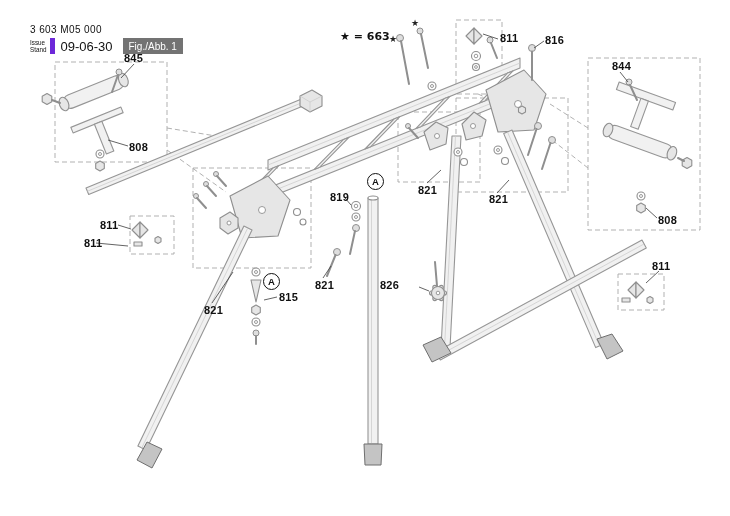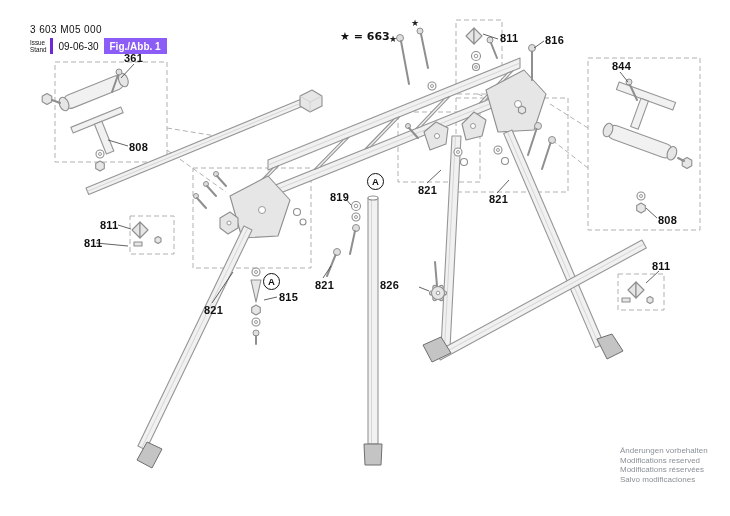--- a/index.html
+++ b/index.html
@@ -26,23 +26,23 @@
   .plabel{position:absolute;font-size:11px;font-weight:bold;letter-spacing:.2px;white-space:nowrap}
   .circleA{position:absolute;width:15px;height:15px;border:1.4px solid #111;border-radius:50%;
            background:#fff;display:flex;align-items:center;justify-content:center;
            font-size:9.5px;font-weight:bold}
   .legendnote{position:absolute;left:340px;top:30px;font-size:11px;font-weight:bold;
               font-family:"DejaVu Sans",sans-serif}
   .header{position:absolute;left:30px;top:24px}
   .pn{font-size:10px;letter-spacing:.4px}
   .hrow{display:flex;align-items:stretch;margin-top:3px;height:16px}
   .issue{display:flex;flex-direction:column;justify-content:center;font-size:6.3px;line-height:7px;padding-right:4px}
-  .date{border-left:3px solid #6d28d9;display:flex;align-items:center;font-size:10px;padding:0 5px}
-  .figbox{background:#8b5cf6;color:#fff;font-size:10px;font-weight:bold;display:flex;align-items:center;
-          padding:1px 6px;}
+  .date{border-left:5px solid #6d28d9;display:flex;align-items:center;font-size:13px;padding:0 5px}
+  .figbox{background:#737373;color:#fff;font-size:10px;font-weight:normal;display:flex;align-items:center;
+          padding:1px 6px;margin-left:5px}
   .footer{position:absolute;left:620px;top:446px;font-size:8px;line-height:9.6px;color:#8b9197}
 </style>
 </head>
 <body>
 
 <div class="page">
 
   <svg class="art" width="730" height="516" viewBox="0 0 730 516">
 
     <g>
@@ -296,40 +296,34 @@
         <span>Issue</span>
         <span>Stand</span>
       </div>
       <div class="date">09-06-30</div>
       <div class="figbox">Fig./Abb. 1</div>
     </div>
   </div>
 
   <div class="legendnote">★ = 663</div>
 
-  <span class="plabel" style="left:124px;top:52px">361</span>
+  <span class="plabel" style="left:124px;top:52px">845</span>
   <span class="plabel" style="left:129px;top:141px">808</span>
   <span class="plabel" style="left:100px;top:219px">811</span>
   <span class="plabel" style="left:84px;top:237px">811</span>
   <span class="plabel" style="left:204px;top:304px">821</span>
   <span class="plabel" style="left:279px;top:291px">815</span>
   <span class="plabel" style="left:315px;top:279px">821</span>
   <span class="plabel" style="left:330px;top:191px">819</span>
   <span class="plabel" style="left:418px;top:184px">821</span>
   <span class="plabel" style="left:380px;top:279px">826</span>
   <span class="plabel" style="left:489px;top:193px">821</span>
   <span class="plabel" style="left:500px;top:32px">811</span>
   <span class="plabel" style="left:545px;top:34px">816</span>
   <span class="plabel" style="left:612px;top:60px">844</span>
   <span class="plabel" style="left:658px;top:214px">808</span>
   <span class="plabel" style="left:652px;top:260px">811</span>
 
   <span class="circleA" style="left:263px;top:273px">A</span>
   <span class="circleA" style="left:367px;top:173px">A</span>
 
-  <div class="footer">
-    <div>Änderungen vorbehalten</div>
-    <div>Modifications reserved</div>
-    <div>Modifications réservées</div>
-    <div>Salvo modificaciones</div>
-  </div>
 
 </div>
 
 </body></html>

